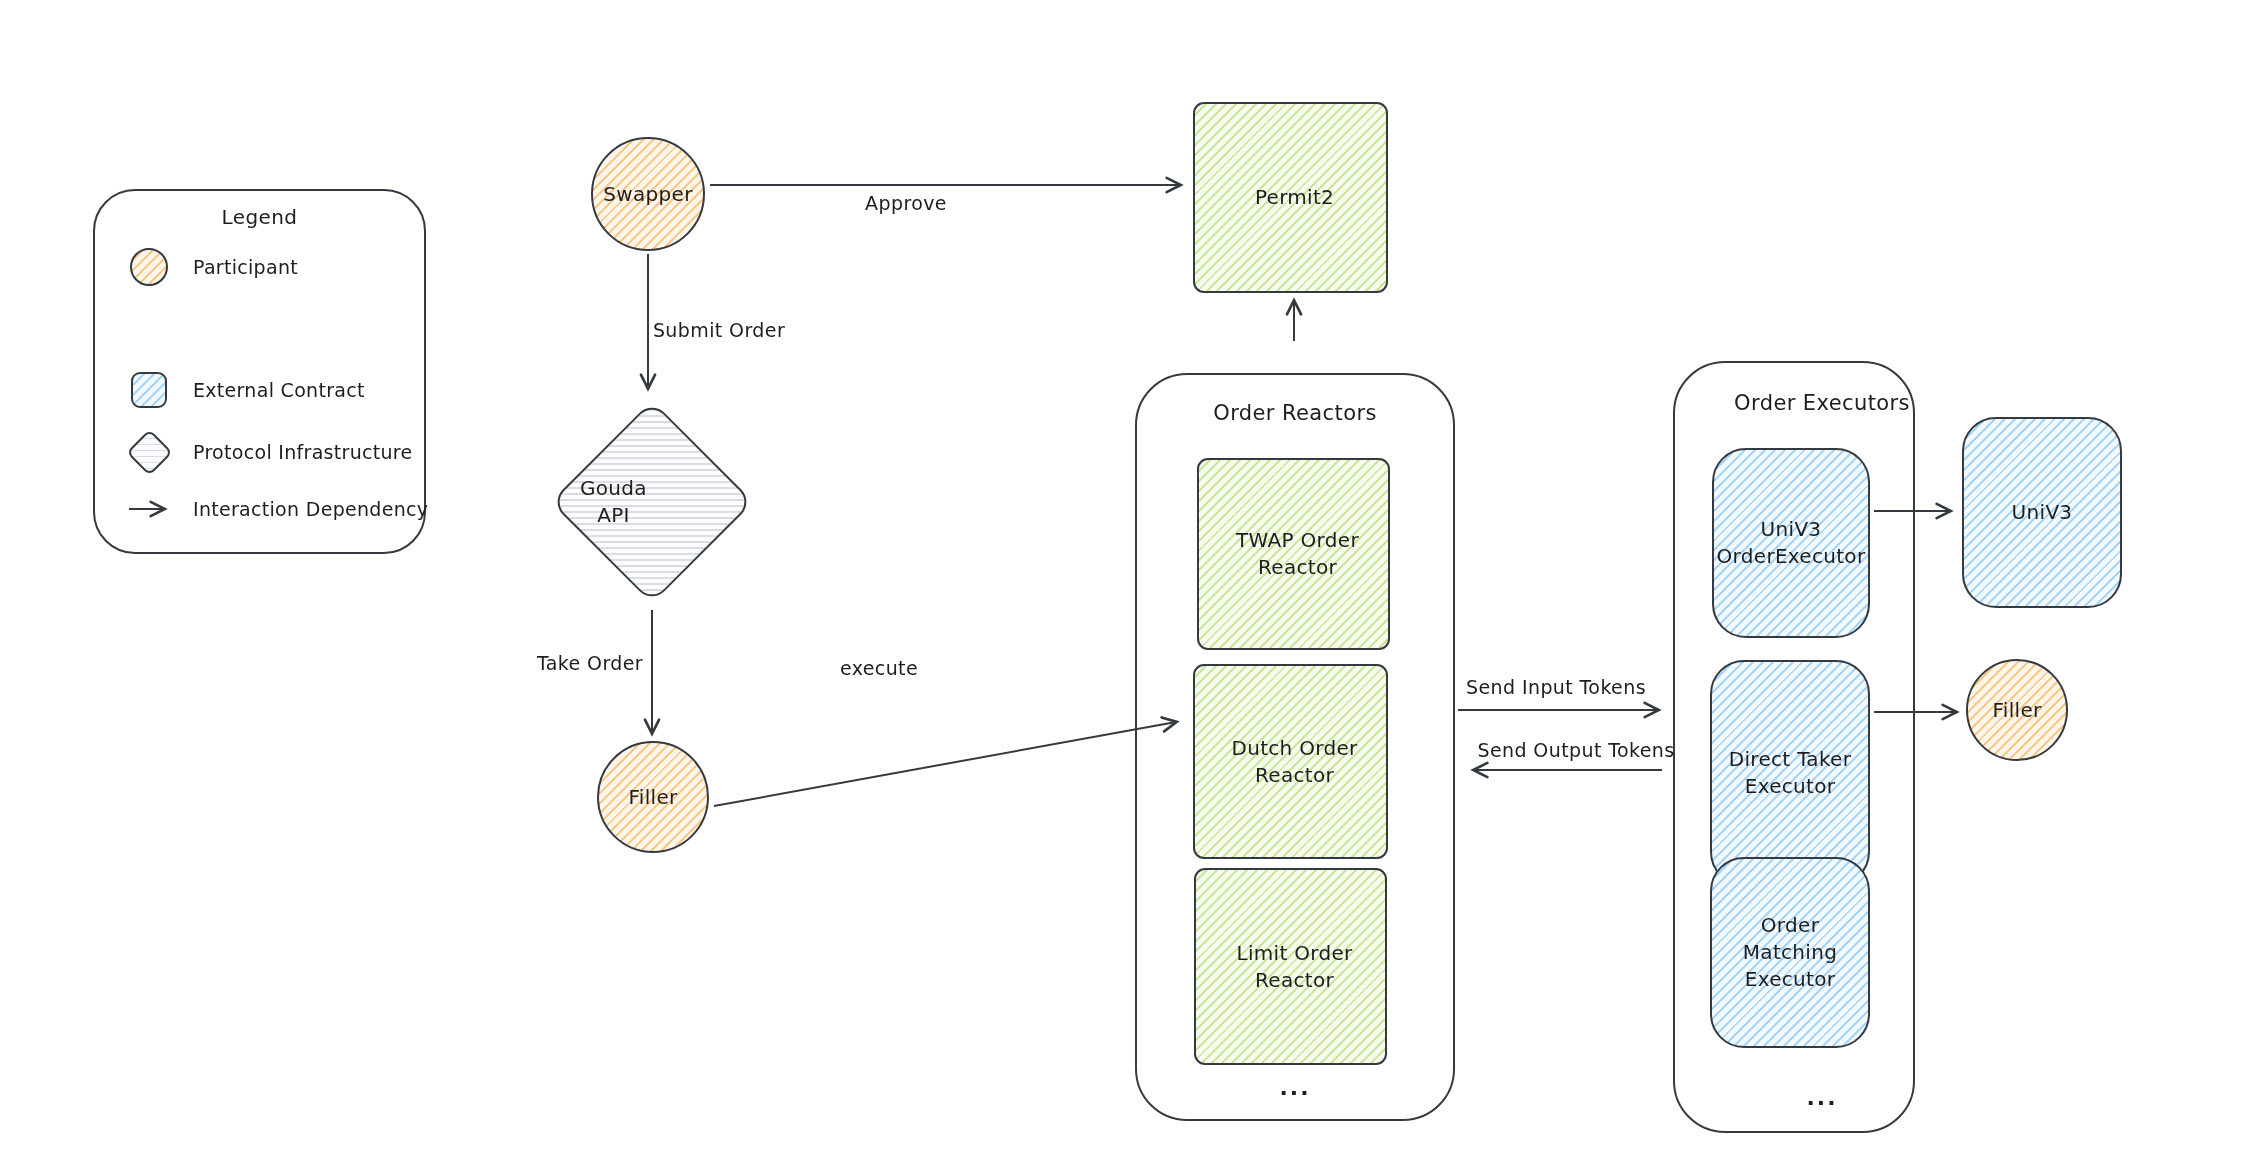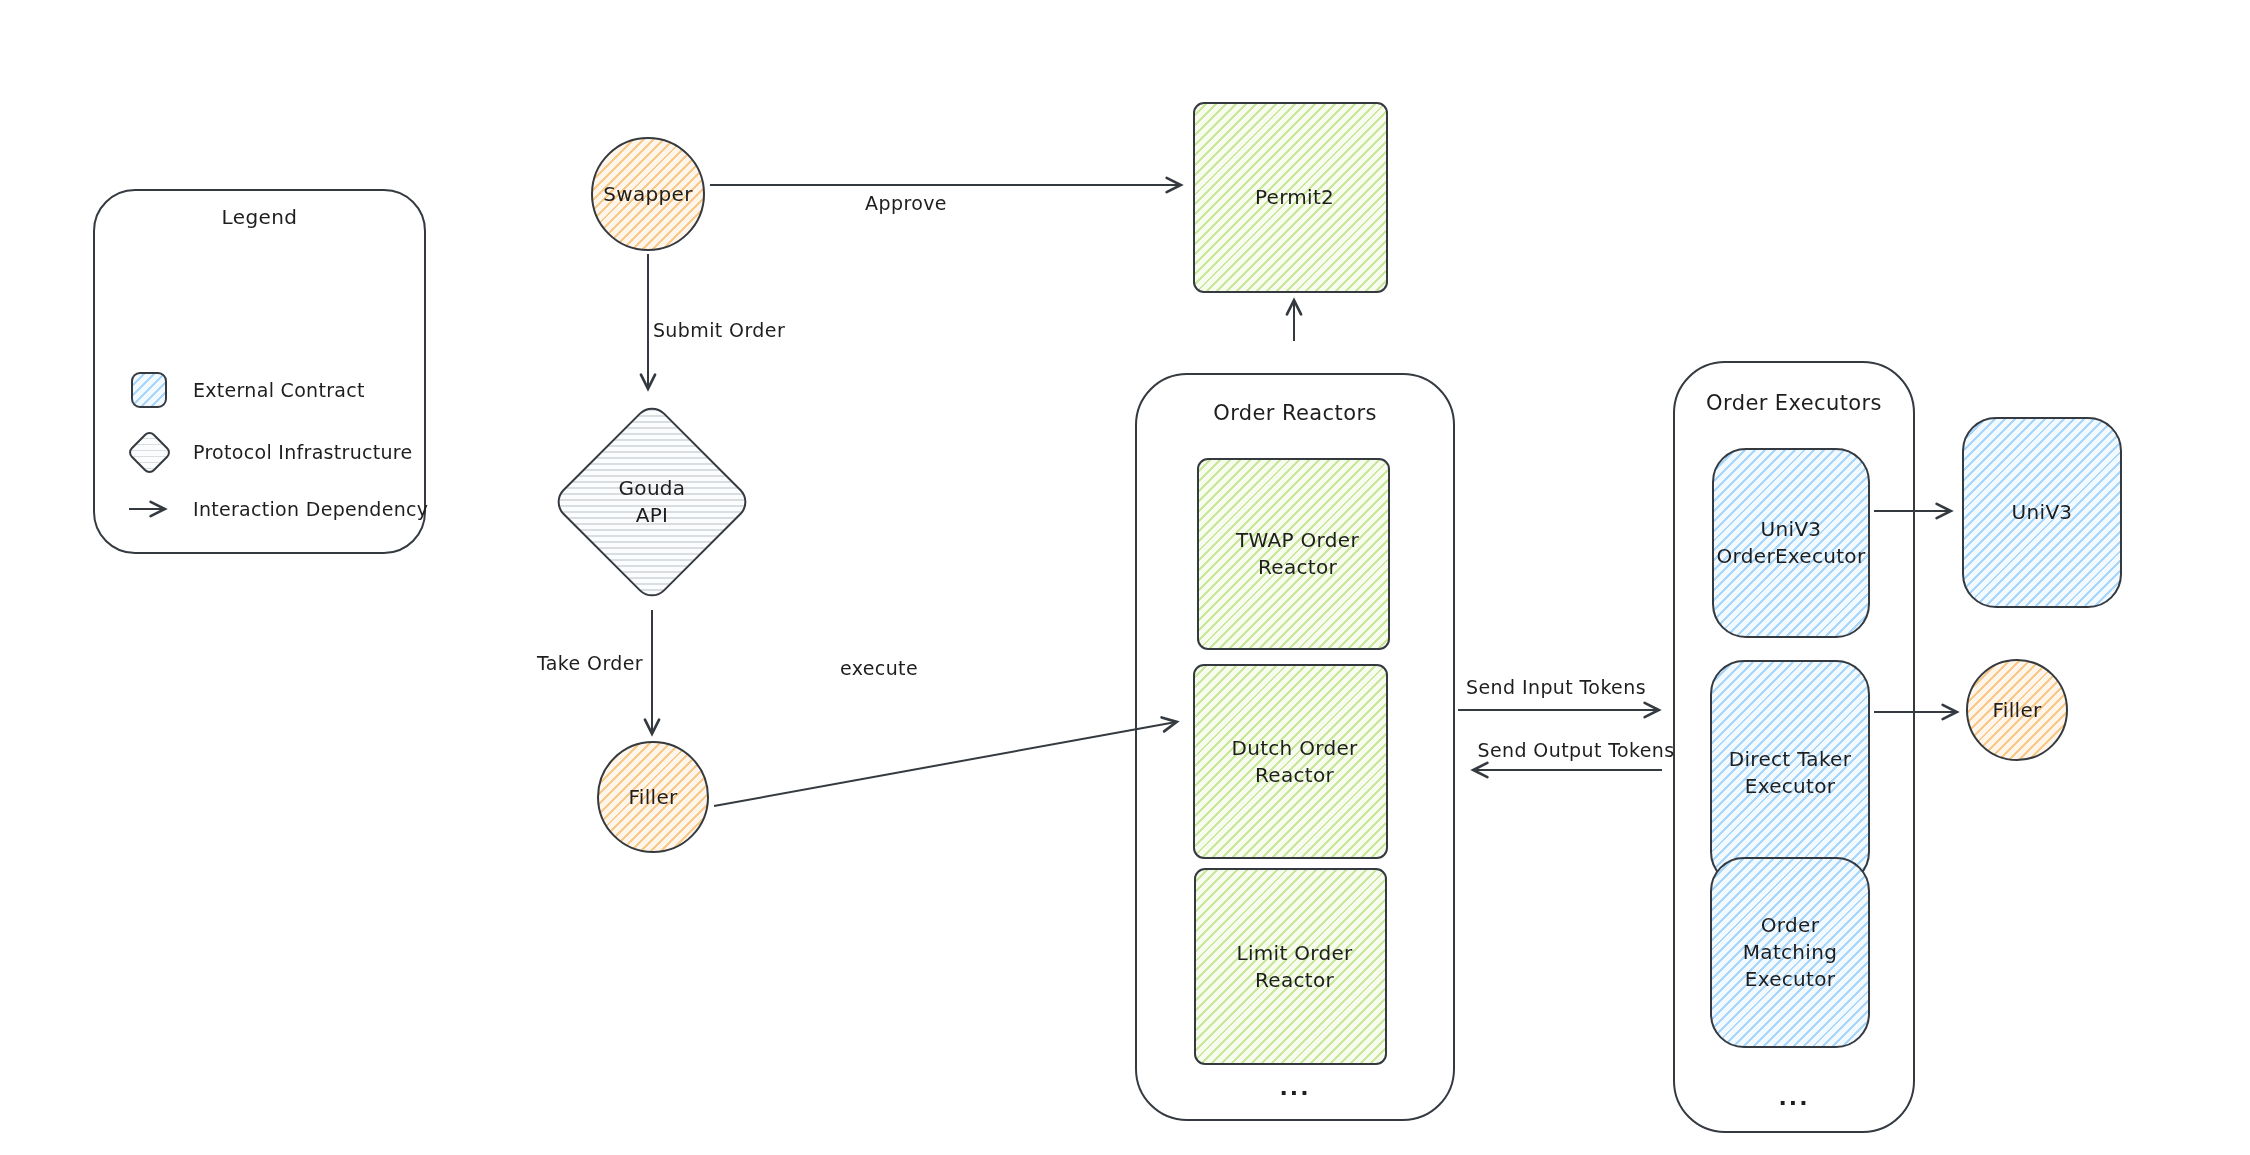--- a/index.html
+++ b/index.html
@@ -24,21 +24,21 @@
   .node{position:absolute;border:2.2px solid #343a40;display:flex;align-items:center;justify-content:center;box-sizing:border-box;}
   .rounded{border-radius:11px;padding-left:8px;}
   .rounded-sm{border-radius:34px;}
   .circle{border-radius:50%;}
   .node-label{font-size:20px;line-height:1.35;text-align:center;white-space:pre-line;letter-spacing:.3px;}
   .container-box{position:absolute;border:2.2px solid #343a40;border-radius:52px;box-sizing:border-box;background:transparent;margin-top:28px;}
   .container-title{position:absolute;width:100%;text-align:center;font-size:21px;letter-spacing:.4px;}
   .ellipsis{position:absolute;width:100%;text-align:center;font-size:22px;font-weight:700;letter-spacing:2px;}
   .diamond-wrap{position:absolute;}
   .diamond{width:100%;height:100%;border:2.2px solid #343a40;border-radius:18px;transform:rotate(45deg);box-sizing:border-box;}
-  .diamond-label{position:absolute;inset:0;display:flex;align-items:center;justify-content:center;}
+  .diamond-label{position:absolute;inset:0;display:flex;align-items:center;}
   .edge-label{position:absolute;transform:translate(-50%,-50%);font-size:19px;white-space:nowrap;letter-spacing:.4px;background:transparent;}
   #edges{position:absolute;left:0;top:0;pointer-events:none;}
   
   #legend{position:absolute;left:93px;top:152px;width:333px;height:365px;border:2.2px solid #343a40;border-radius:42px;box-sizing:border-box;margin-top:37px;}
   .legend-title{position:absolute;top:14px;width:100%;text-align:center;font-size:20px;letter-spacing:.4px;}
   .legend-row{position:absolute;left:30px;width:290px;height:48px;display:flex;align-items:center;gap:20px;}
   .legend-swatch-cell{width:48px;height:48px;display:flex;align-items:center;justify-content:center;flex:0 0 48px;}
   .legend-label{font-size:19px;letter-spacing:.3px;white-space:nowrap;}
   .sw-circle{width:38px;height:38px;border:2.2px solid #343a40;border-radius:50%;box-sizing:border-box;}
   .sw-square{width:36px;height:36px;border:2.2px solid #343a40;border-radius:9px;box-sizing:border-box;}
@@ -62,20 +62,26 @@
     <line x1="1294" y1="341" x2="1294" y2="301" stroke="#343a40" stroke-width="2" marker-end="url(#arrow)"></line>
     <line x1="1458" y1="710" x2="1658" y2="710" stroke="#343a40" stroke-width="2" marker-end="url(#arrow)"></line>
     <line x1="1662" y1="770" x2="1474" y2="770" stroke="#343a40" stroke-width="2" marker-end="url(#arrow)"></line>
     <line x1="1874" y1="511" x2="1950" y2="511" stroke="#343a40" stroke-width="2" marker-end="url(#arrow)"></line>
     <line x1="1874" y1="712" x2="1956" y2="712" stroke="#343a40" stroke-width="2" marker-end="url(#arrow)"></line>
   </svg>
 
   <div id="legend">
     <div class="legend-title">Legend</div>
 
+    <div class="legend-row" style="top:52px;">
+      <div class="legend-swatch-cell">
+          <div class="sw-circle fill-orange"></div>
+        </div>
+      <div class="legend-label">Participant</div>
+    </div>
 
 
     <div class="legend-row" style="top:175px;">
       <div class="legend-swatch-cell">
           <div class="sw-square fill-blue"></div>
         </div>
       <div class="legend-label">External Contract</div>
     </div>
 
     <div class="legend-row" style="top:237px;">
@@ -128,21 +134,21 @@
 Reactor</div>
     </div>
 
     <div class="node rounded fill-green" style="left:57px;top:493px;width:193px;height:197px;justify-content:center;">
       <div class="node-label" style="padding:0 14px;">Limit Order Reactor</div>
     </div>
 
     <div class="ellipsis" style="top:700px;">...</div>
   </div>
 
-  <div class="container-box" style="left:1673px;top:333px;width:242px;height:772px;">
+  <div class="container-box" style="left:1673px;top:333px;width:242px;height:772px;padding-left:28px;">
     <div class="container-title" style="top:28px;">Order Executors</div>
 
     <div class="node rounded-sm fill-blue" style="left:37px;top:85px;width:158px;height:190px;">
       <div class="node-label">UniV3
 OrderExecutor</div>
     </div>
 
     <div class="node rounded-sm fill-blue" style="left:35px;top:297px;width:160px;height:226px;">
       <div class="node-label">Direct Taker
 Executor</div>

